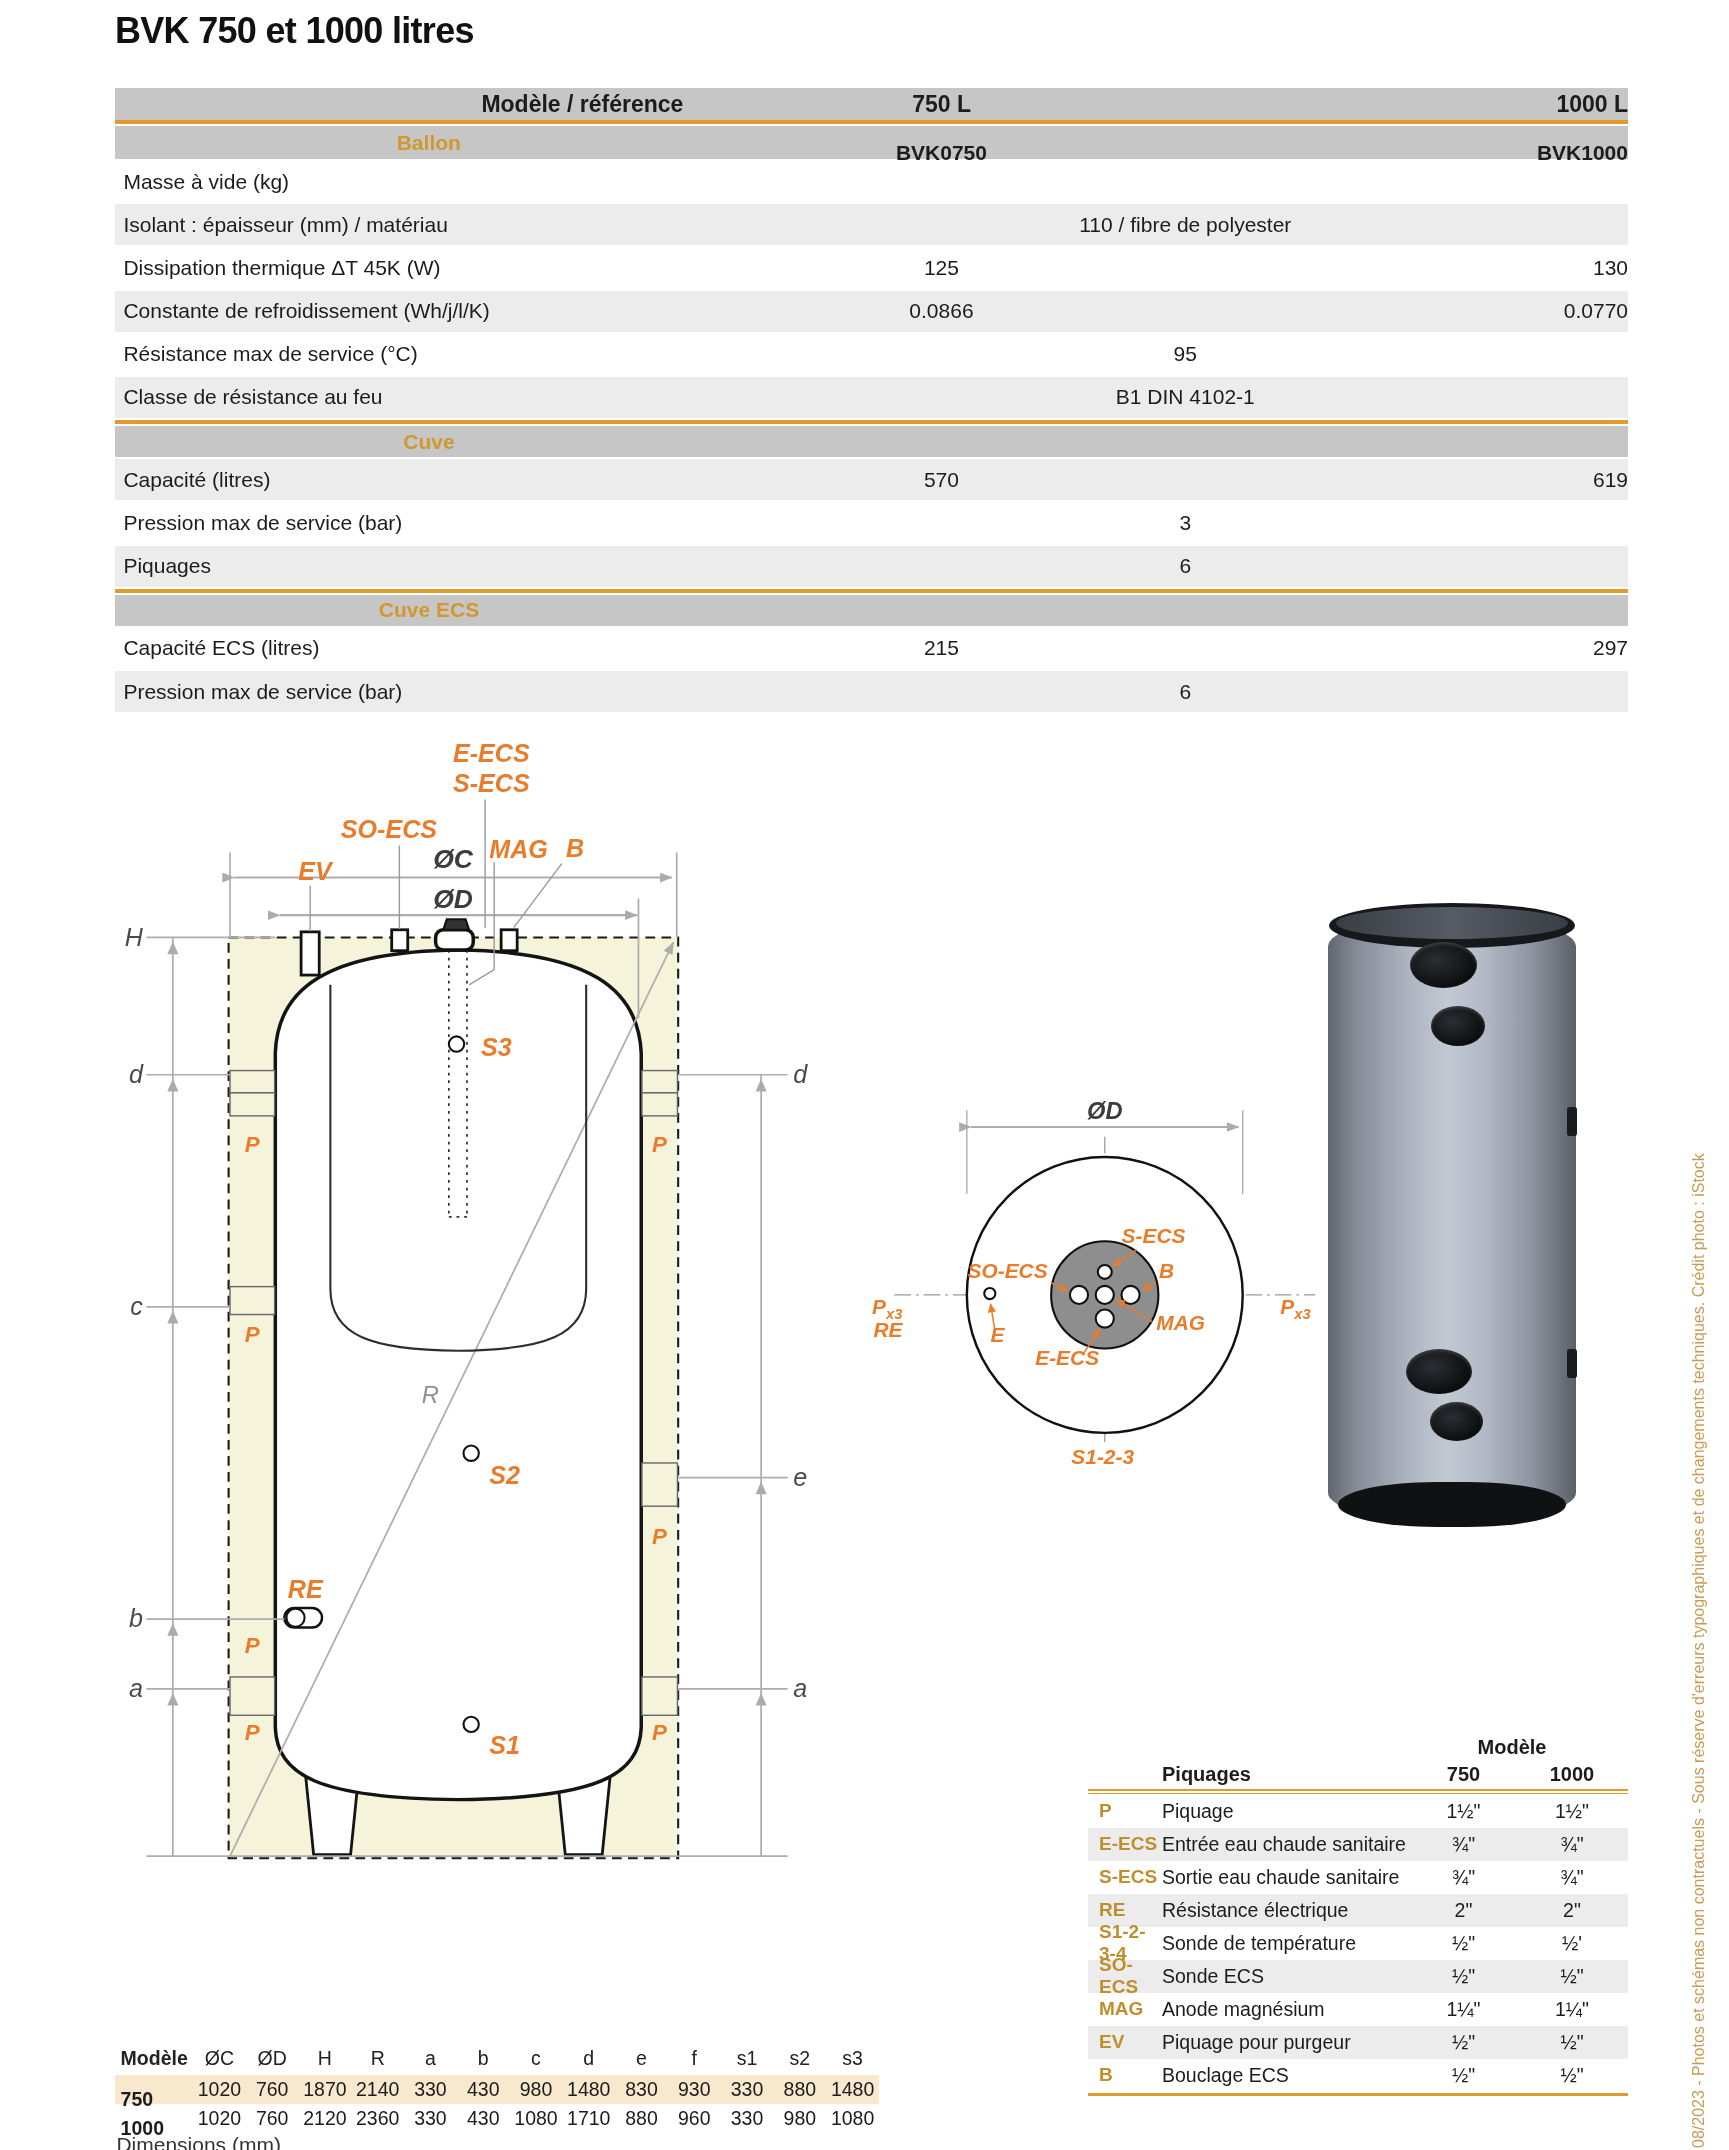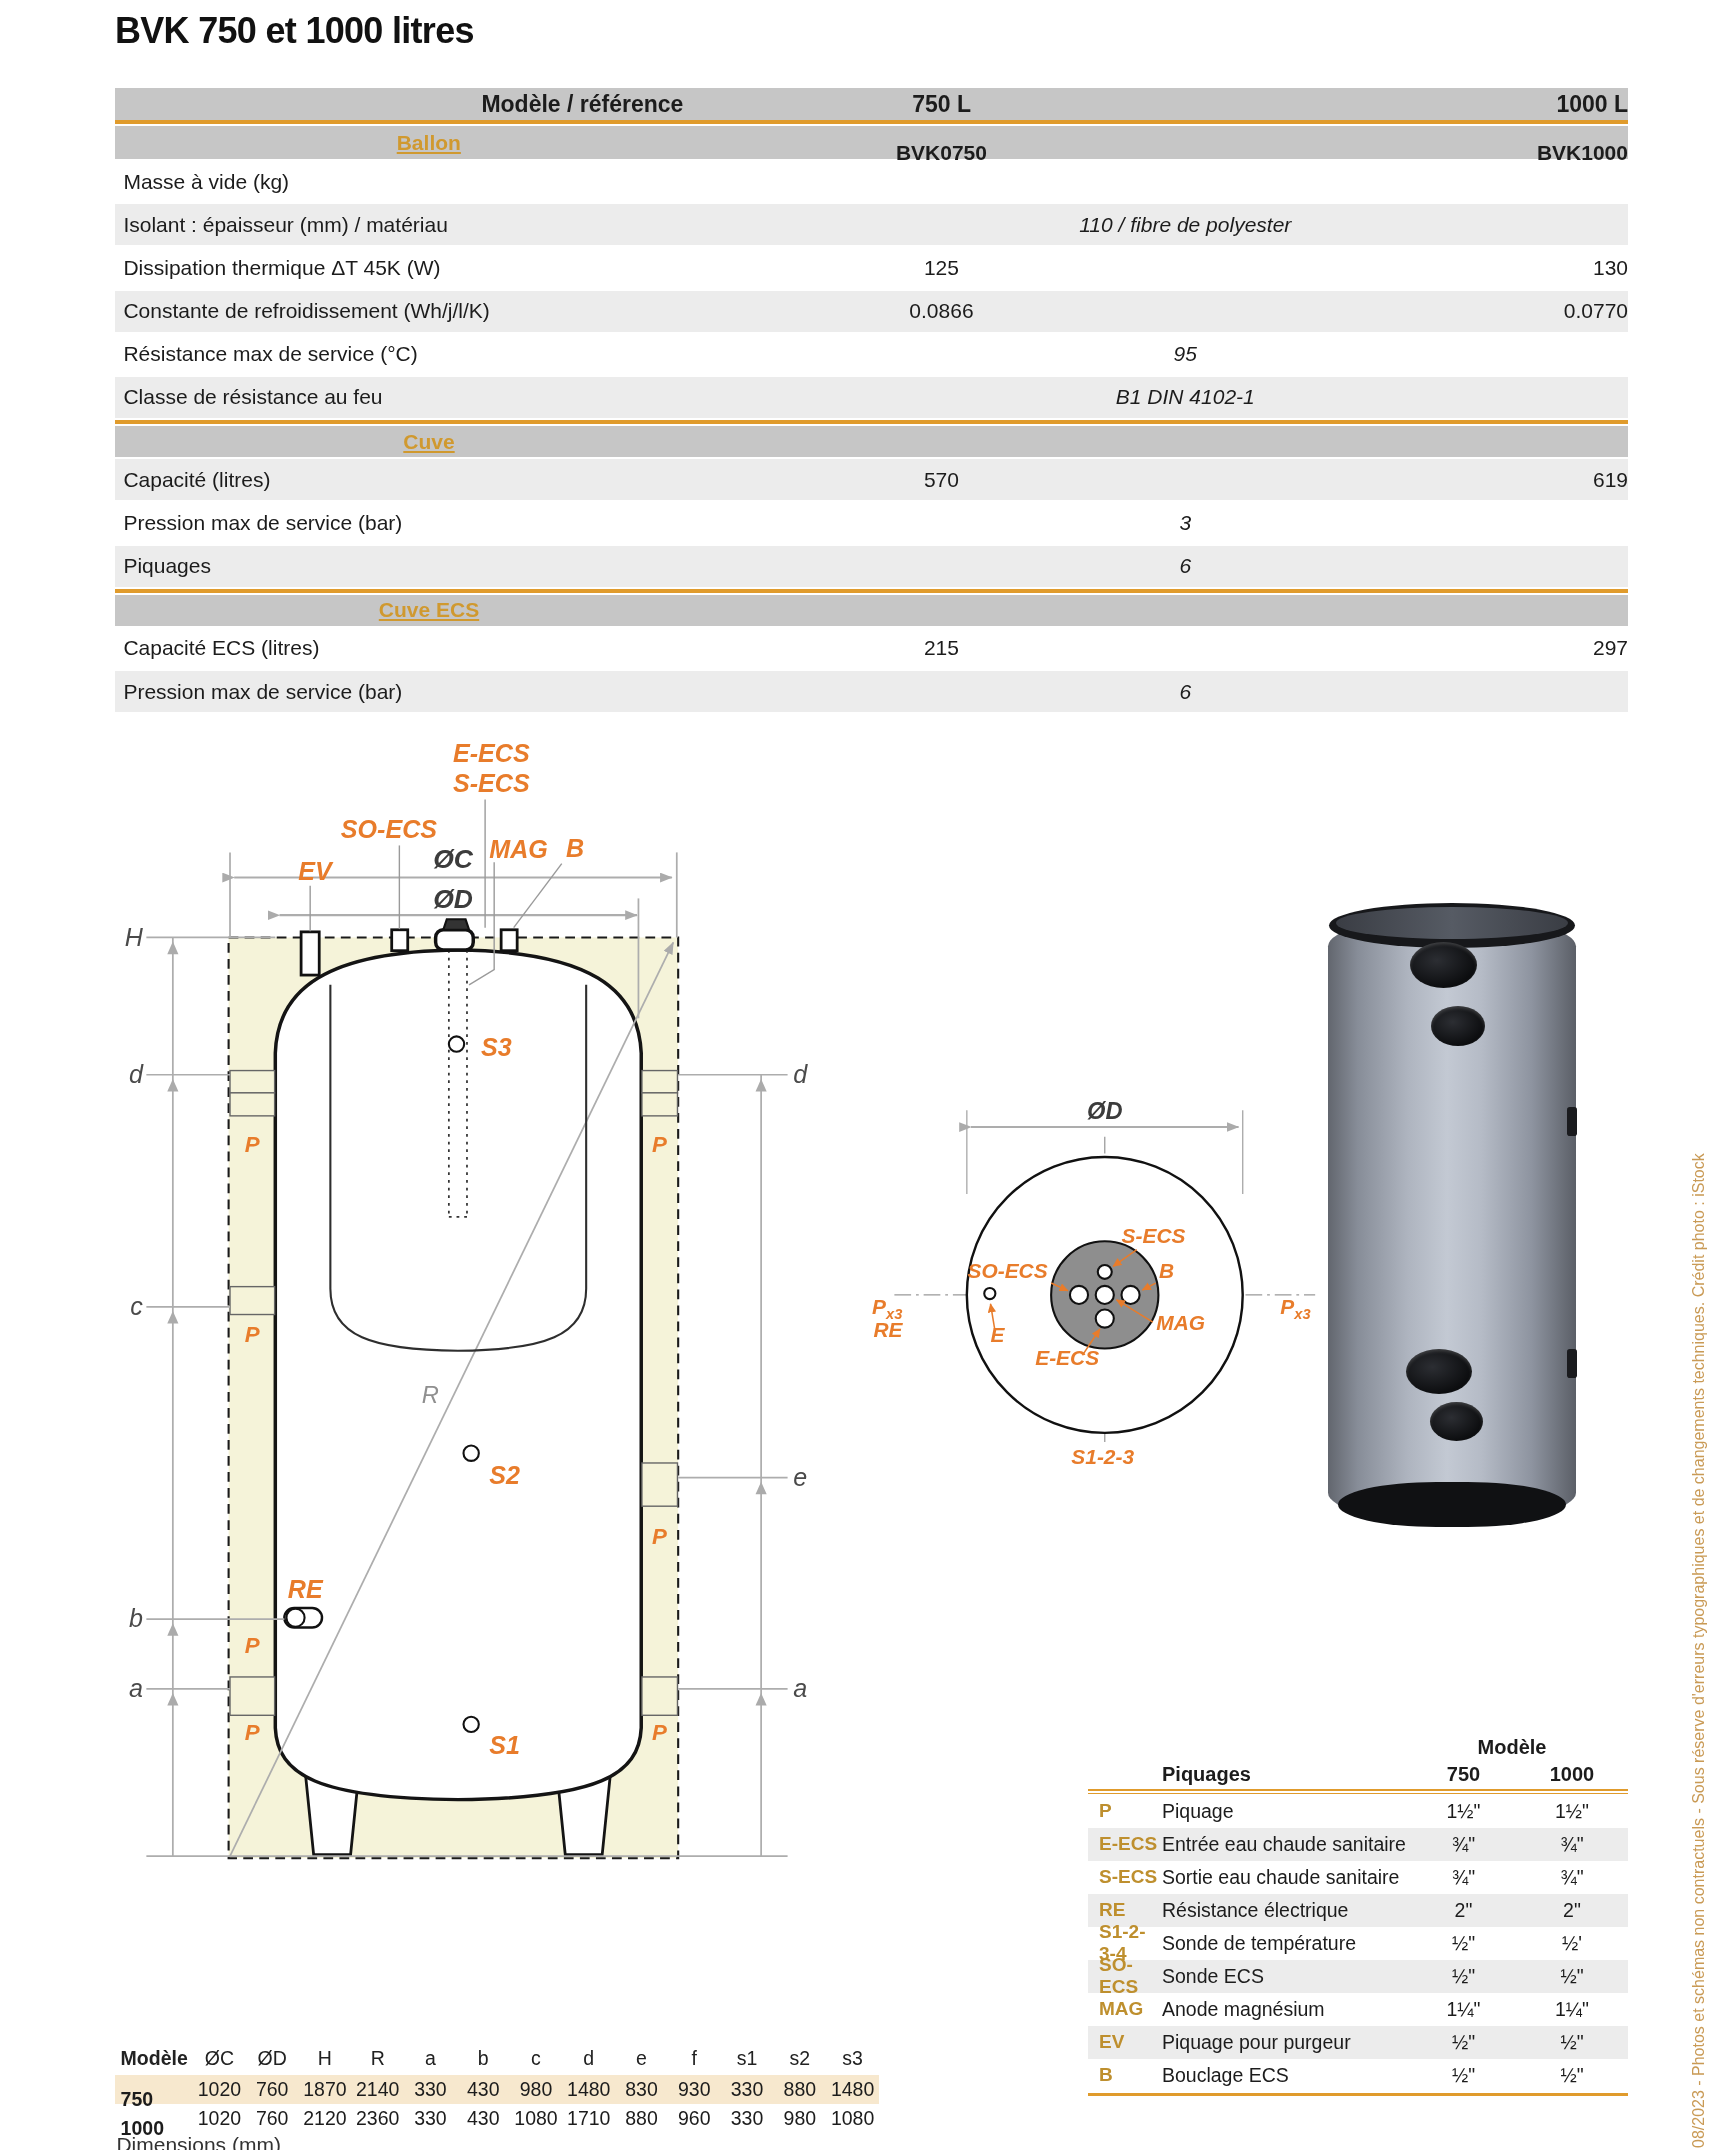--- a/index.html
+++ b/index.html
@@ -21,23 +21,23 @@
   .sp-row { display: flex; align-items: center; margin-bottom: 2.1px; font-size: 21px; }
   .sp-head { height: 32px; background: #c6c6c6; font-weight: bold; font-size: 23px; margin-bottom: 0; }
   .sp-ballon { height: 33px; background: #c6c6c6; }
   .sp-section { height: 31px; background: #c6c6c6; }
   .sp-data { height: 41px; }
   .bg-white { background: #ffffff; }
   .bg-gray { background: #ececec; }
   .c1 { width: 628px; padding-left: 8.4px; }
   .c2 { width: 398px; text-align: center; }
   .c3 { width: 488px; text-align: right; }
-  .cspan { width: 886px; text-align: center; font-style: italic; }
+  .cspan { width: 886px; text-align: center; }
   .head-title { text-align: center; padding-left: 307px; }
-  .sec-label { text-align: center; color: #d0992f; font-weight: bold; padding-left: 0; text-decoration: underline; }
+  .sec-label { text-align: center; color: #d0992f; font-weight: bold; padding-left: 0; }
   .bold { font-weight: bold; margin-top: 20px; }
   .orange-rule { height: 4.2px; background: #e09b2c; margin-bottom: 2.1px; }
 
   
   .diagram-wrap { position: absolute; left: 115px; top: 739px; width: 812px; height: 1158px; }
   svg text { font-family: "Liberation Sans", sans-serif; }
   .lbl-orange { fill: #e87c2b; font-style: italic; font-weight: bold; font-size: 36px; }
   .lbl-orange-sm { fill: #e87c2b; font-style: italic; font-weight: bold; font-size: 32px; }
   .lbl-dim { fill: #4a4a4a; font-style: italic; font-size: 36px; }
   .lbl-diam { fill: #3c3c3c; font-style: italic; font-weight: bold; font-size: 38px; }

